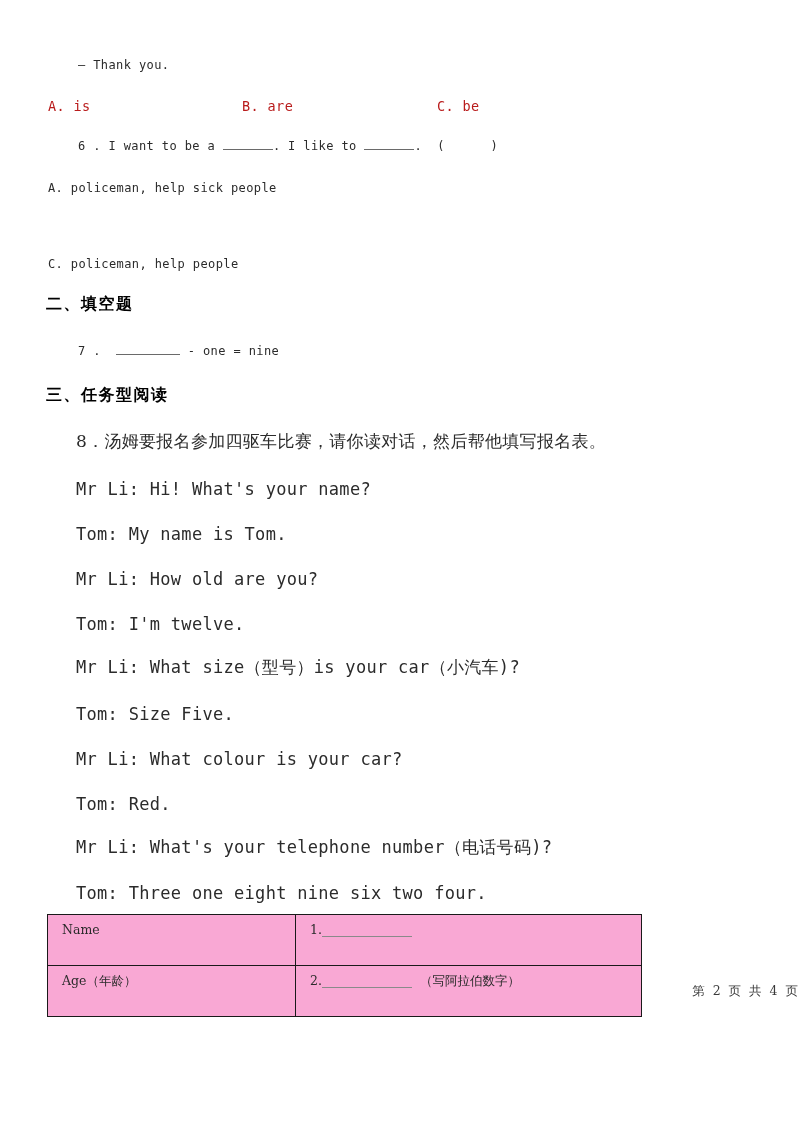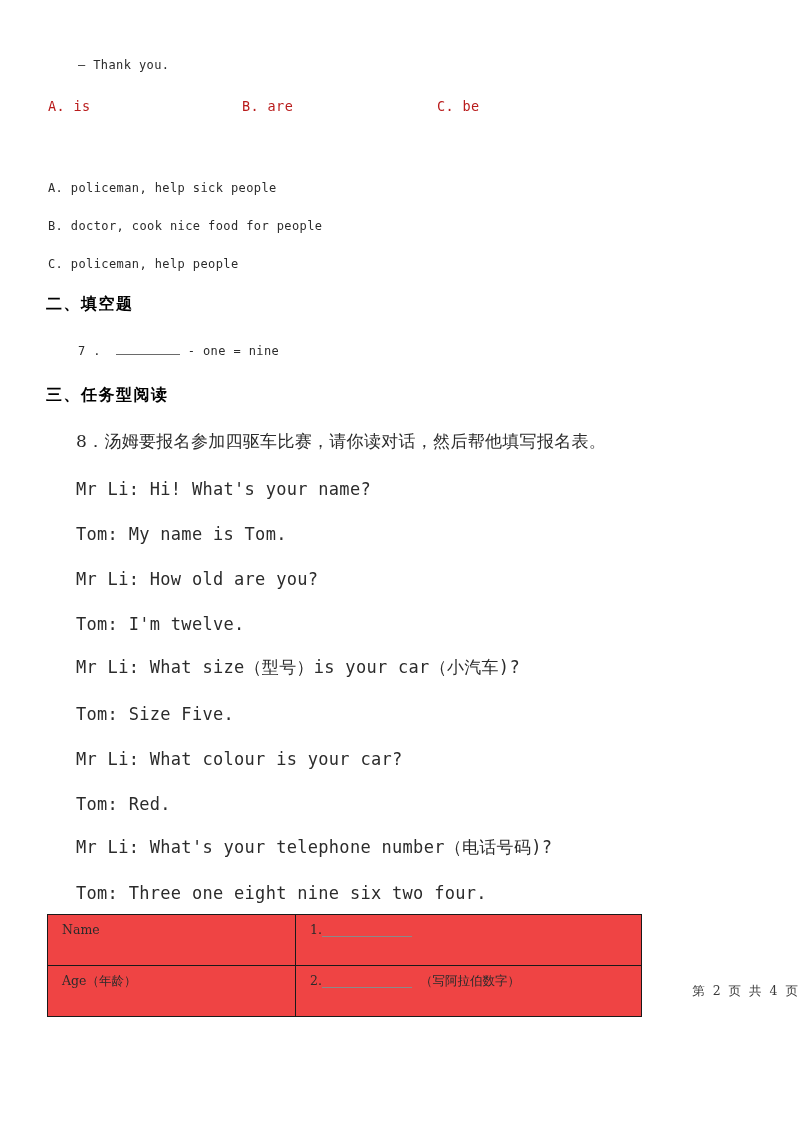--- a/index.html
+++ b/index.html
@@ -75,21 +75,21 @@
     display: inline-block;
     border-bottom: 1px solid #6a6a6a;
     vertical-align: baseline;
   }
 
   
   .form-table {
     position: absolute;
     border-collapse: collapse;
     table-layout: fixed;
-    background: #ef4444;
+    background: #f9a8d4;
   }
   .form-table td {
     border: 1.5px solid #1a1a1a;
     padding: 0 14px;
     vertical-align: top;
     font-family: "DejaVu Serif", "Liberation Serif", serif;
     font-size: 12.5px;
     color: #2b2b2b;
     height: 50px;
     line-height: 30px;
@@ -125,23 +125,23 @@
 <div class="page">
 
   <div class="line" style="left:78px; top:58px;">— Thank you.</div>
 
   <div class="option-row" style="top:98px;">
     <span style="left:48px;">A. is</span>
     <span style="left:242px;">B. are</span>
     <span style="left:437px;">C. be</span>
   </div>
 
+  <div class="line" style="left:78px; top:139px;"><span>6 . I want to be a </span><span class="blank" style="width:50px;"></span><span>. I like to </span><span class="blank" style="width:50px;"></span><span>.  (      )</span></div>
 
   <div class="line" style="left:48px; top:181px;">A. policeman, help sick people</div>
-  <div class="line" style="left:48px; top:219px;">B. doctor, cook nice food for people</div>
   <div class="line" style="left:48px; top:257px;">C. policeman, help people</div>
 
   <div class="section-heading" style="left:46px; top:294px;">二、填空题</div>
 
   <div class="line" style="left:78px; top:344px;"><span>7 .  </span><span class="blank" style="width:64px;"></span><span> - one = nine</span></div>
 
   <div class="section-heading" style="left:46px; top:385px;">三、任务型阅读</div>
 
   <div class="cjk-line" style="left:76px; top:430px;">8．汤姆要报名参加四驱车比赛，请你读对话，然后帮他填写报名表。</div>
 

